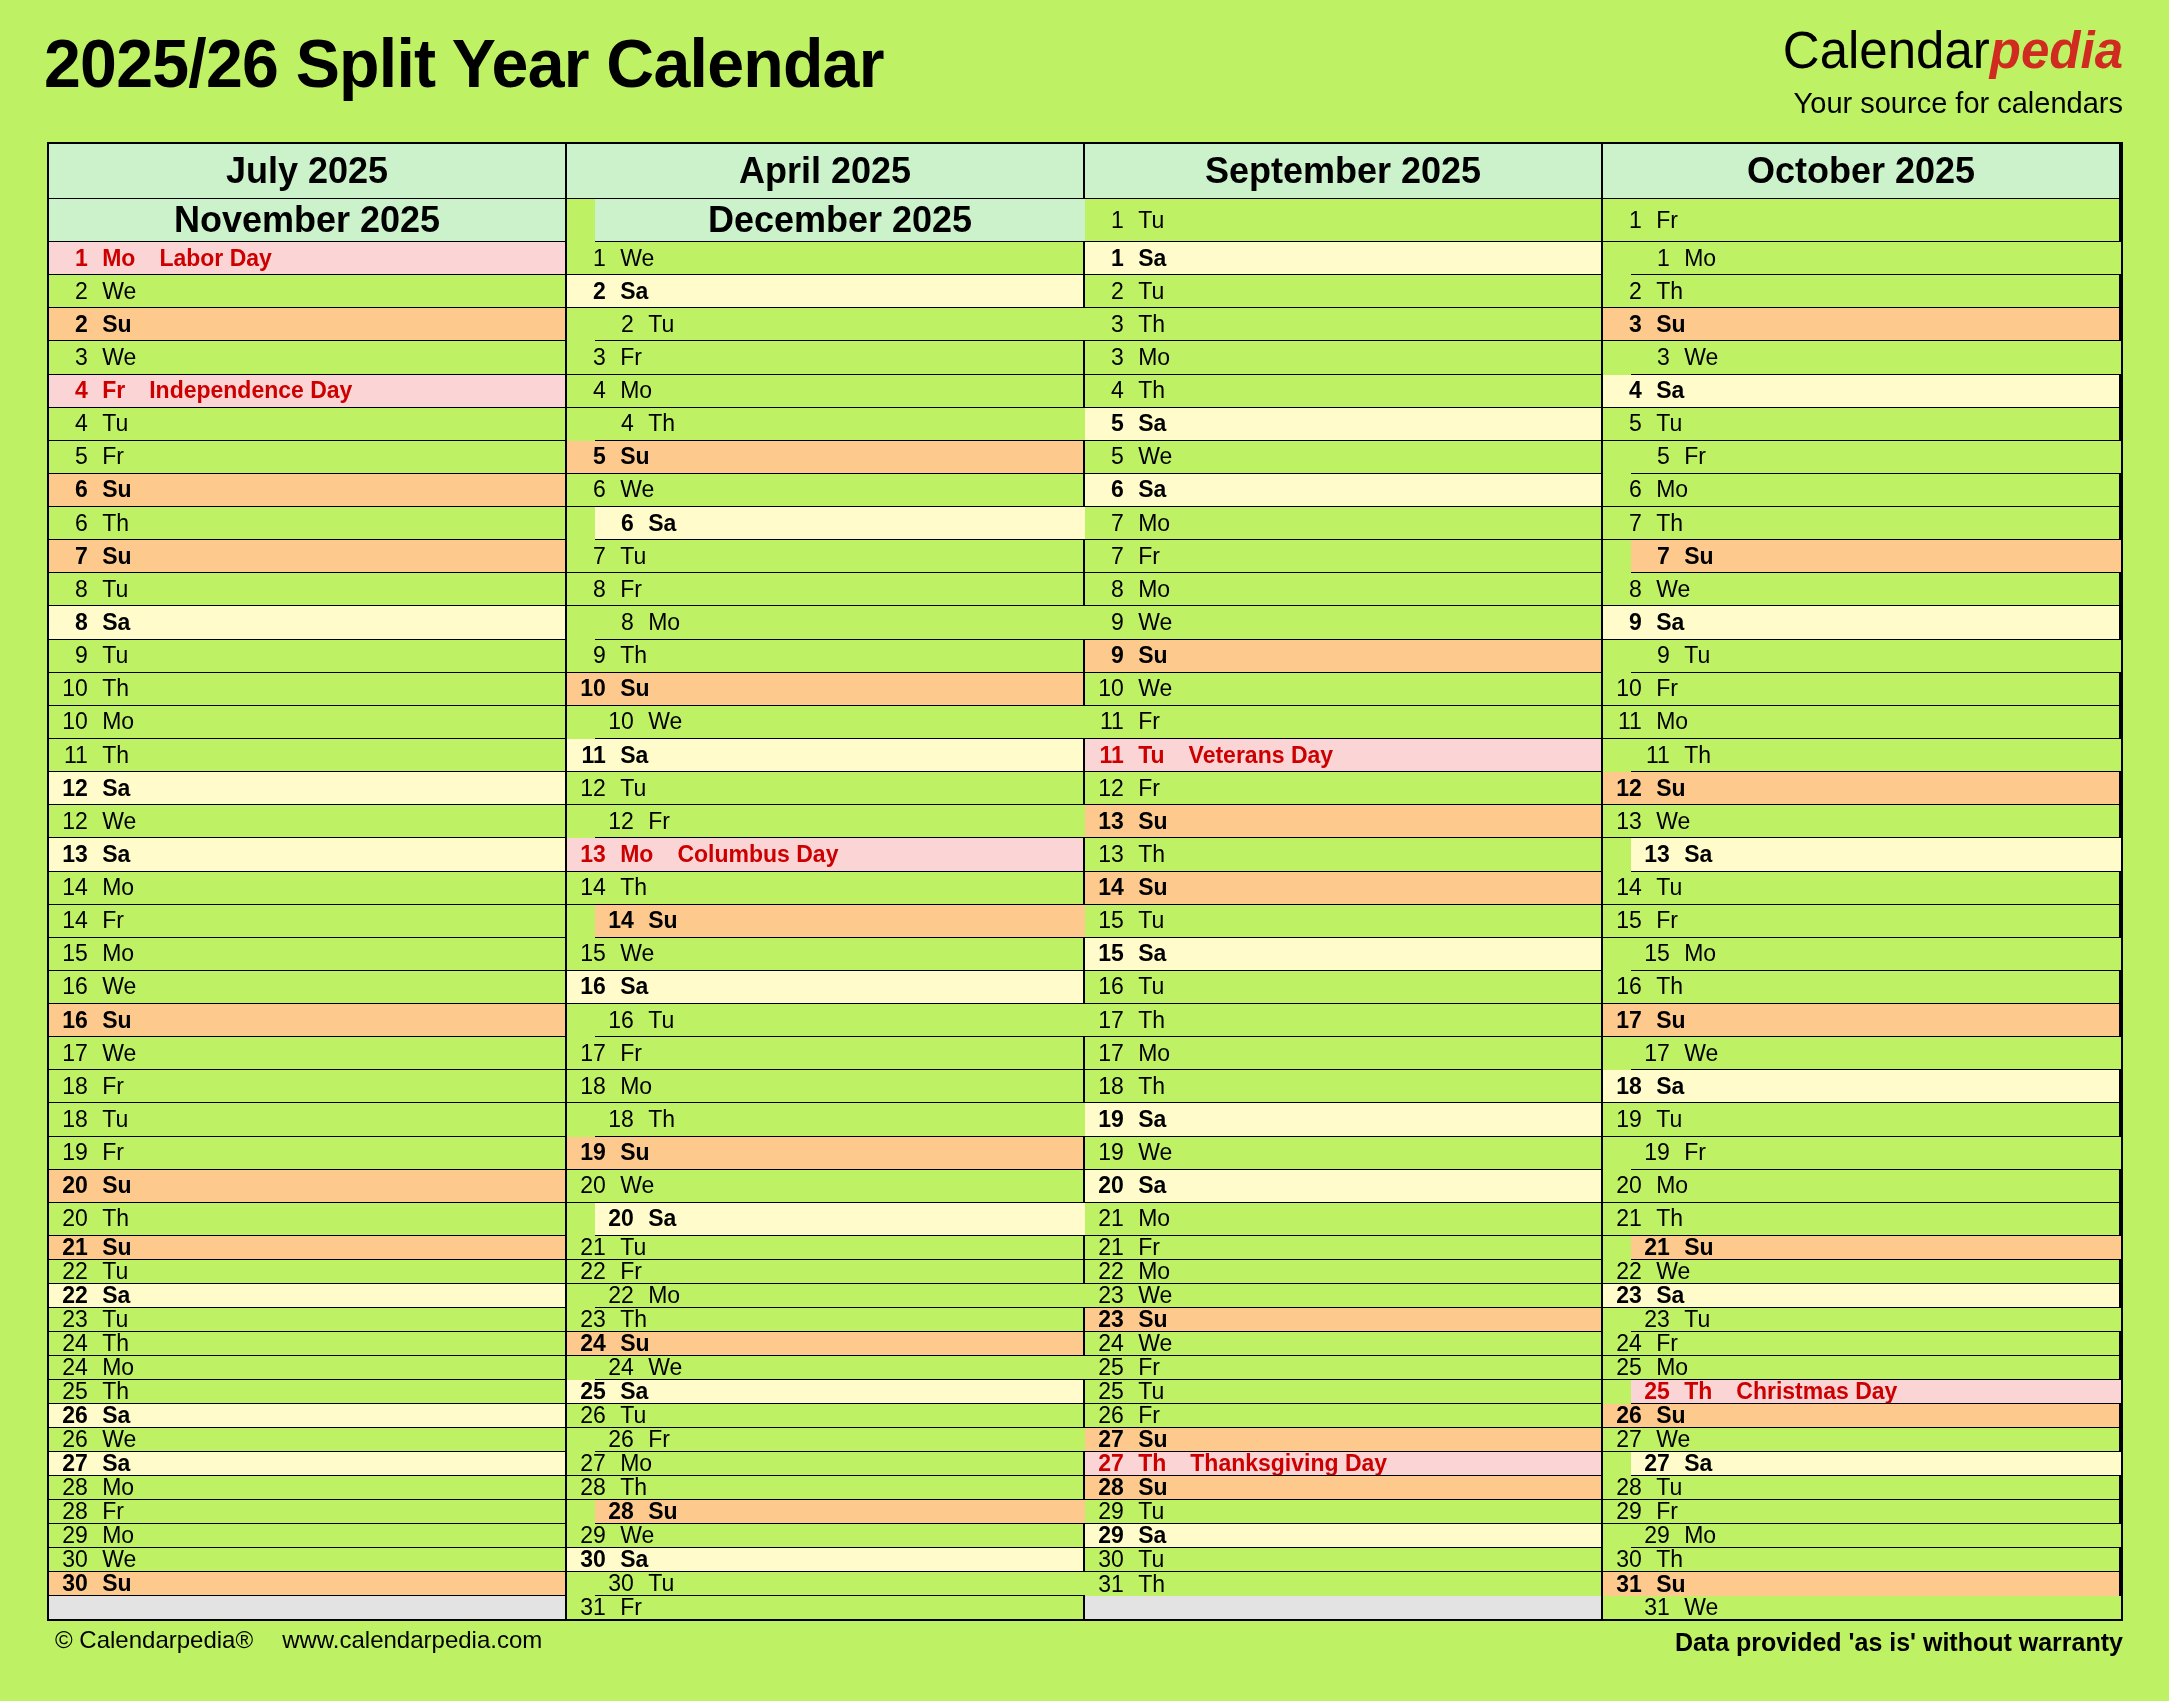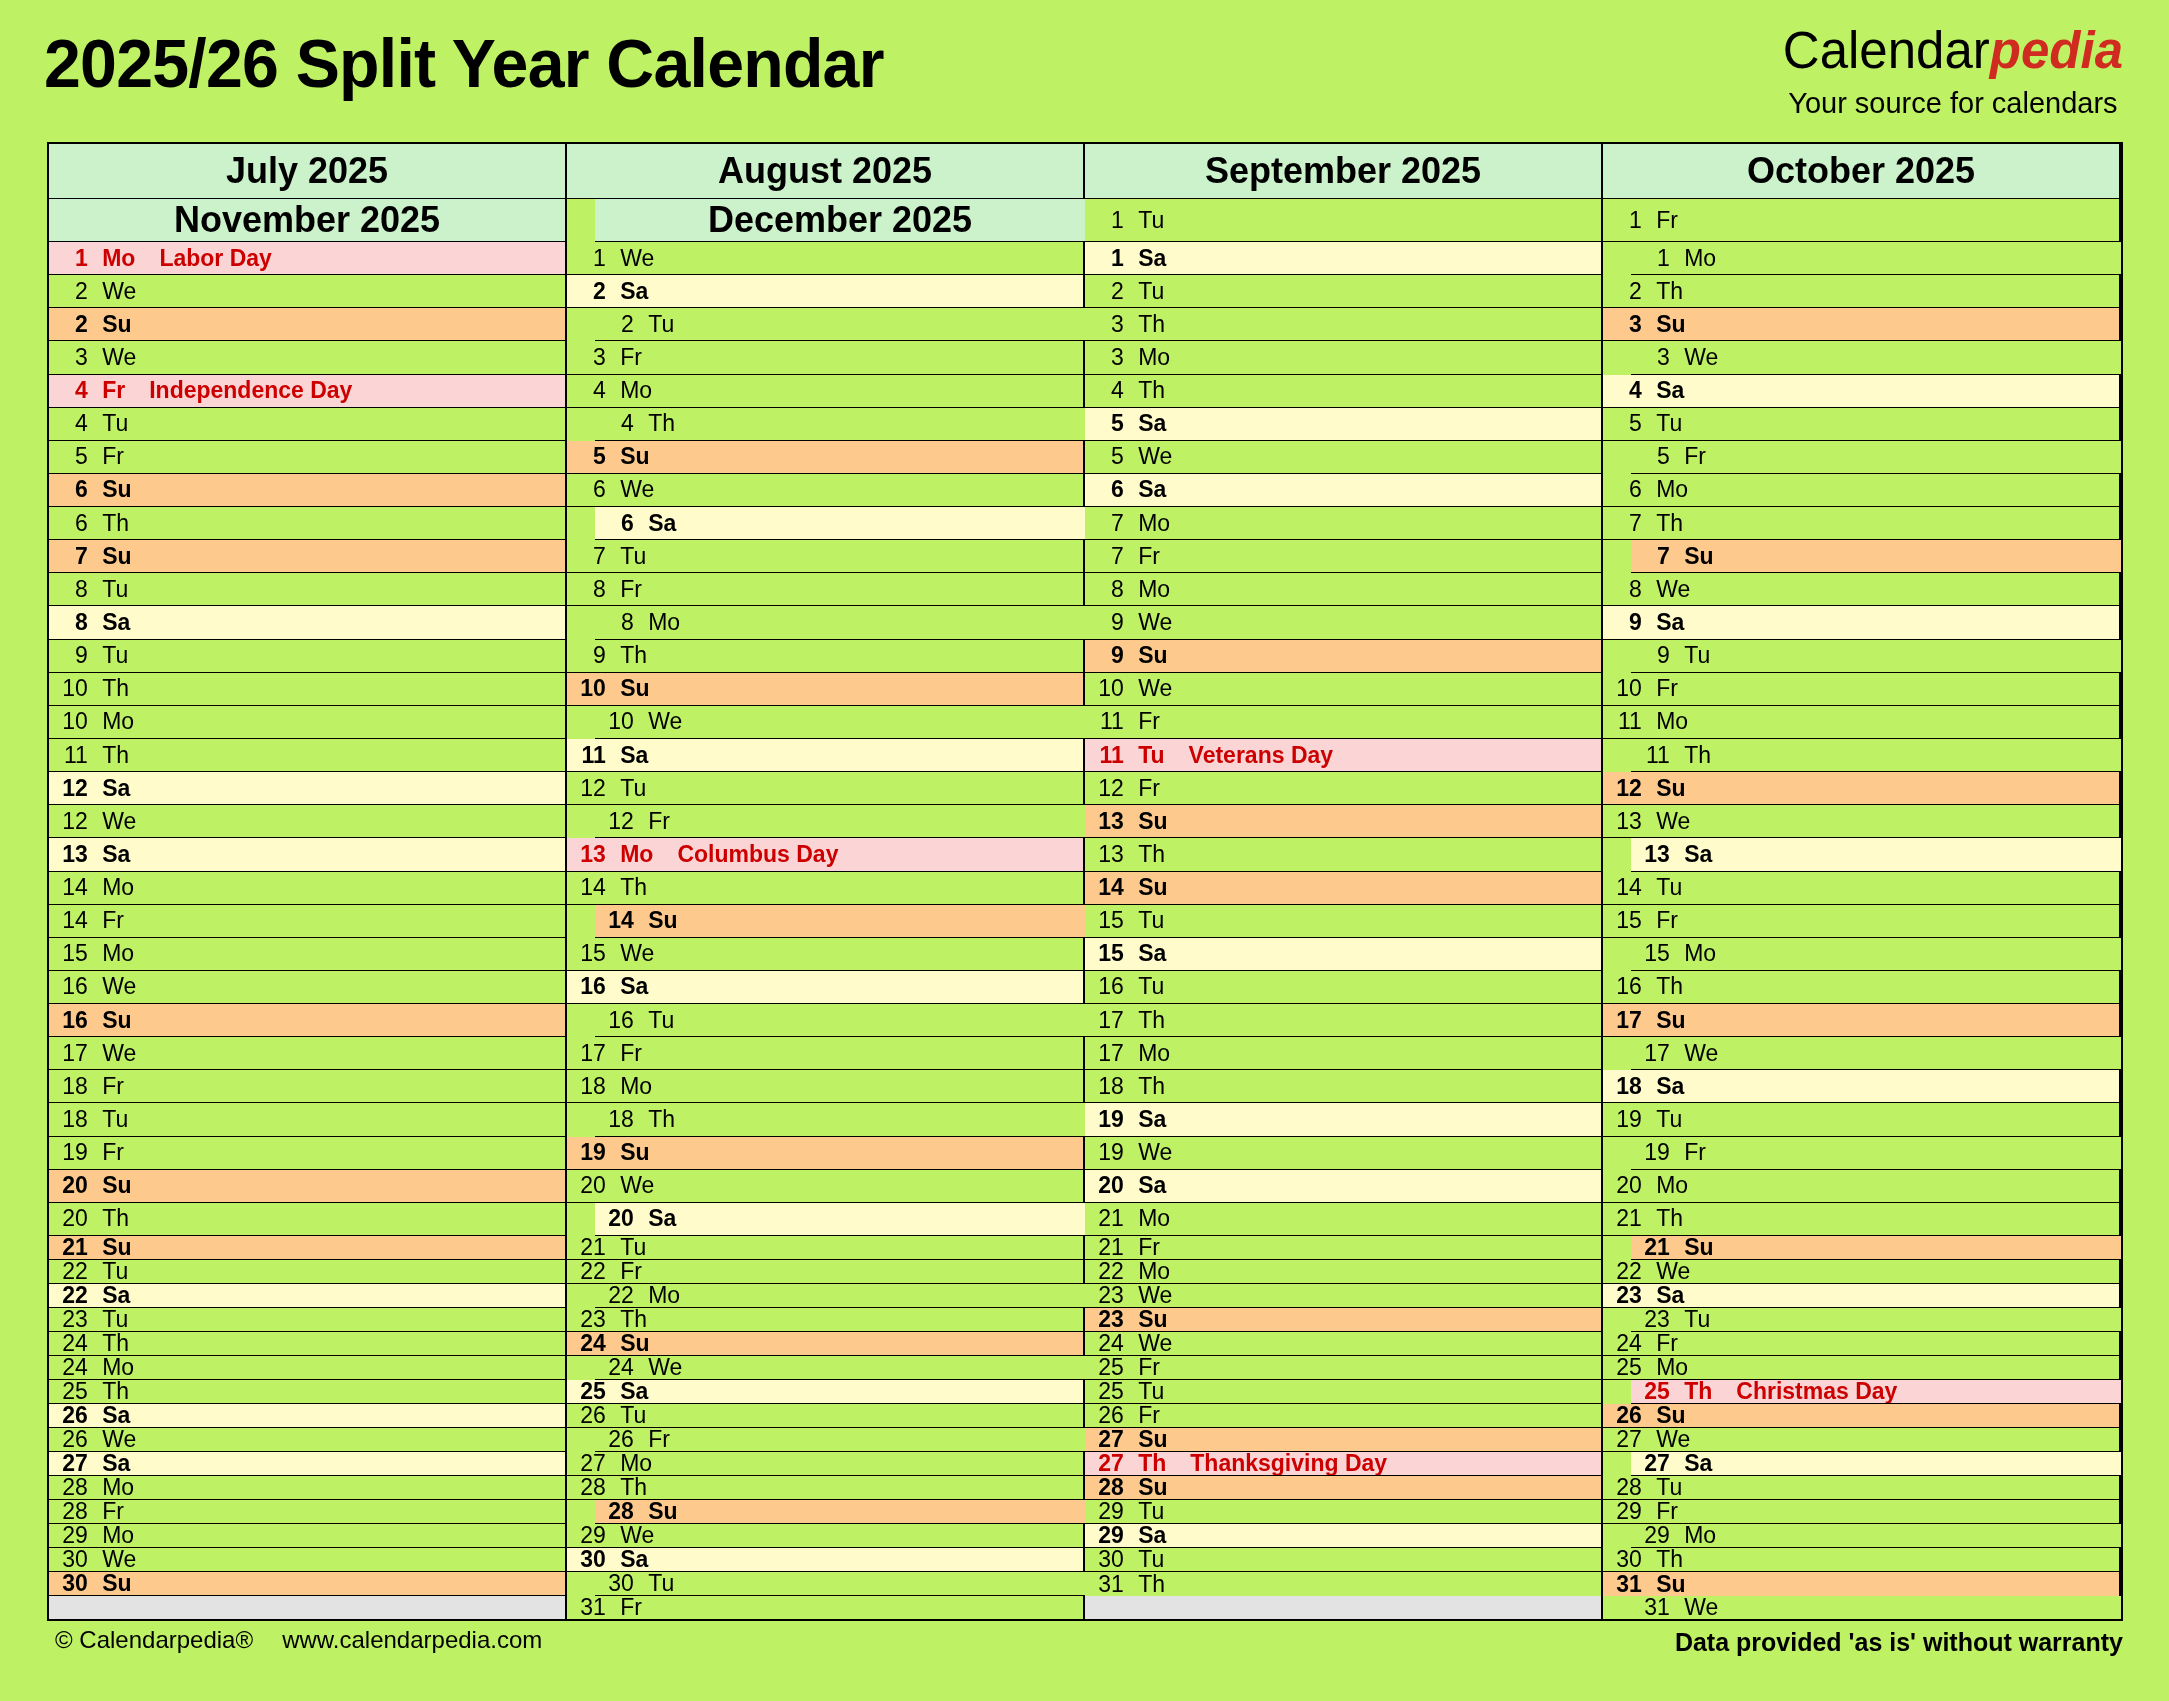--- a/index.html
+++ b/index.html
@@ -5,21 +5,21 @@
   html,body{margin:0;padding:0;background:#fff;}
   .page{
     position:relative; width:2170px; height:1702px; background:#bef264;
     font-family:"Liberation Sans", sans-serif; color:#000; overflow:hidden;
   }
   .title{
     position:absolute; left:44px; top:29px;
     font-size:69px; font-weight:bold; line-height:1; letter-spacing:-0.8px;
     transform:scaleX(0.96); transform-origin:left top; white-space:nowrap;
   }
-  .logo{position:absolute; right:47px; top:25.4px; text-align:center; line-height:1;}
+  .logo{position:absolute; right:47px; top:25.4px; text-align:right; line-height:1;}
   .brand{font-size:51px; white-space:nowrap;}
   .brand .red{color:var(--brand-red,#d02b20); font-weight:bold; font-style:italic;}
   .tagline{font-size:29px; margin-top:13px; white-space:nowrap;}
   .cal{
     position:absolute; left:47px; top:142px; width:2076px; height:1479px;
     box-sizing:border-box; border:2.5px solid var(--border,#000);
     display:grid; grid-template-columns:repeat(4,1fr);
     grid-template-rows:55px repeat(31,1fr);
   }
   .hcell{
@@ -52,21 +52,21 @@
 <div class="page">
   <div class="title">2025/26 Split Year Calendar</div>
 
   <div class="logo">
     <div class="brand"><span>Calendar</span><span class="red">pedia</span></div>
     <div class="tagline">Your source for calendars</div>
   </div>
 
   <div class="cal">
       <div class="hcell">July 2025</div>
-      <div class="hcell">August 2025</div>
+      <div class="hcell">April 2025</div>
       <div class="hcell">September 2025</div>
       <div class="hcell">October 2025</div>
       <div class="hcell">November 2025</div>
       <div class="hcell lc">December 2025</div>
       <div class="cell">
         <span class="num">1</span>
         <span class="wd">Tu</span>
       </div>
       <div class="cell">
         <span class="num">1</span>

